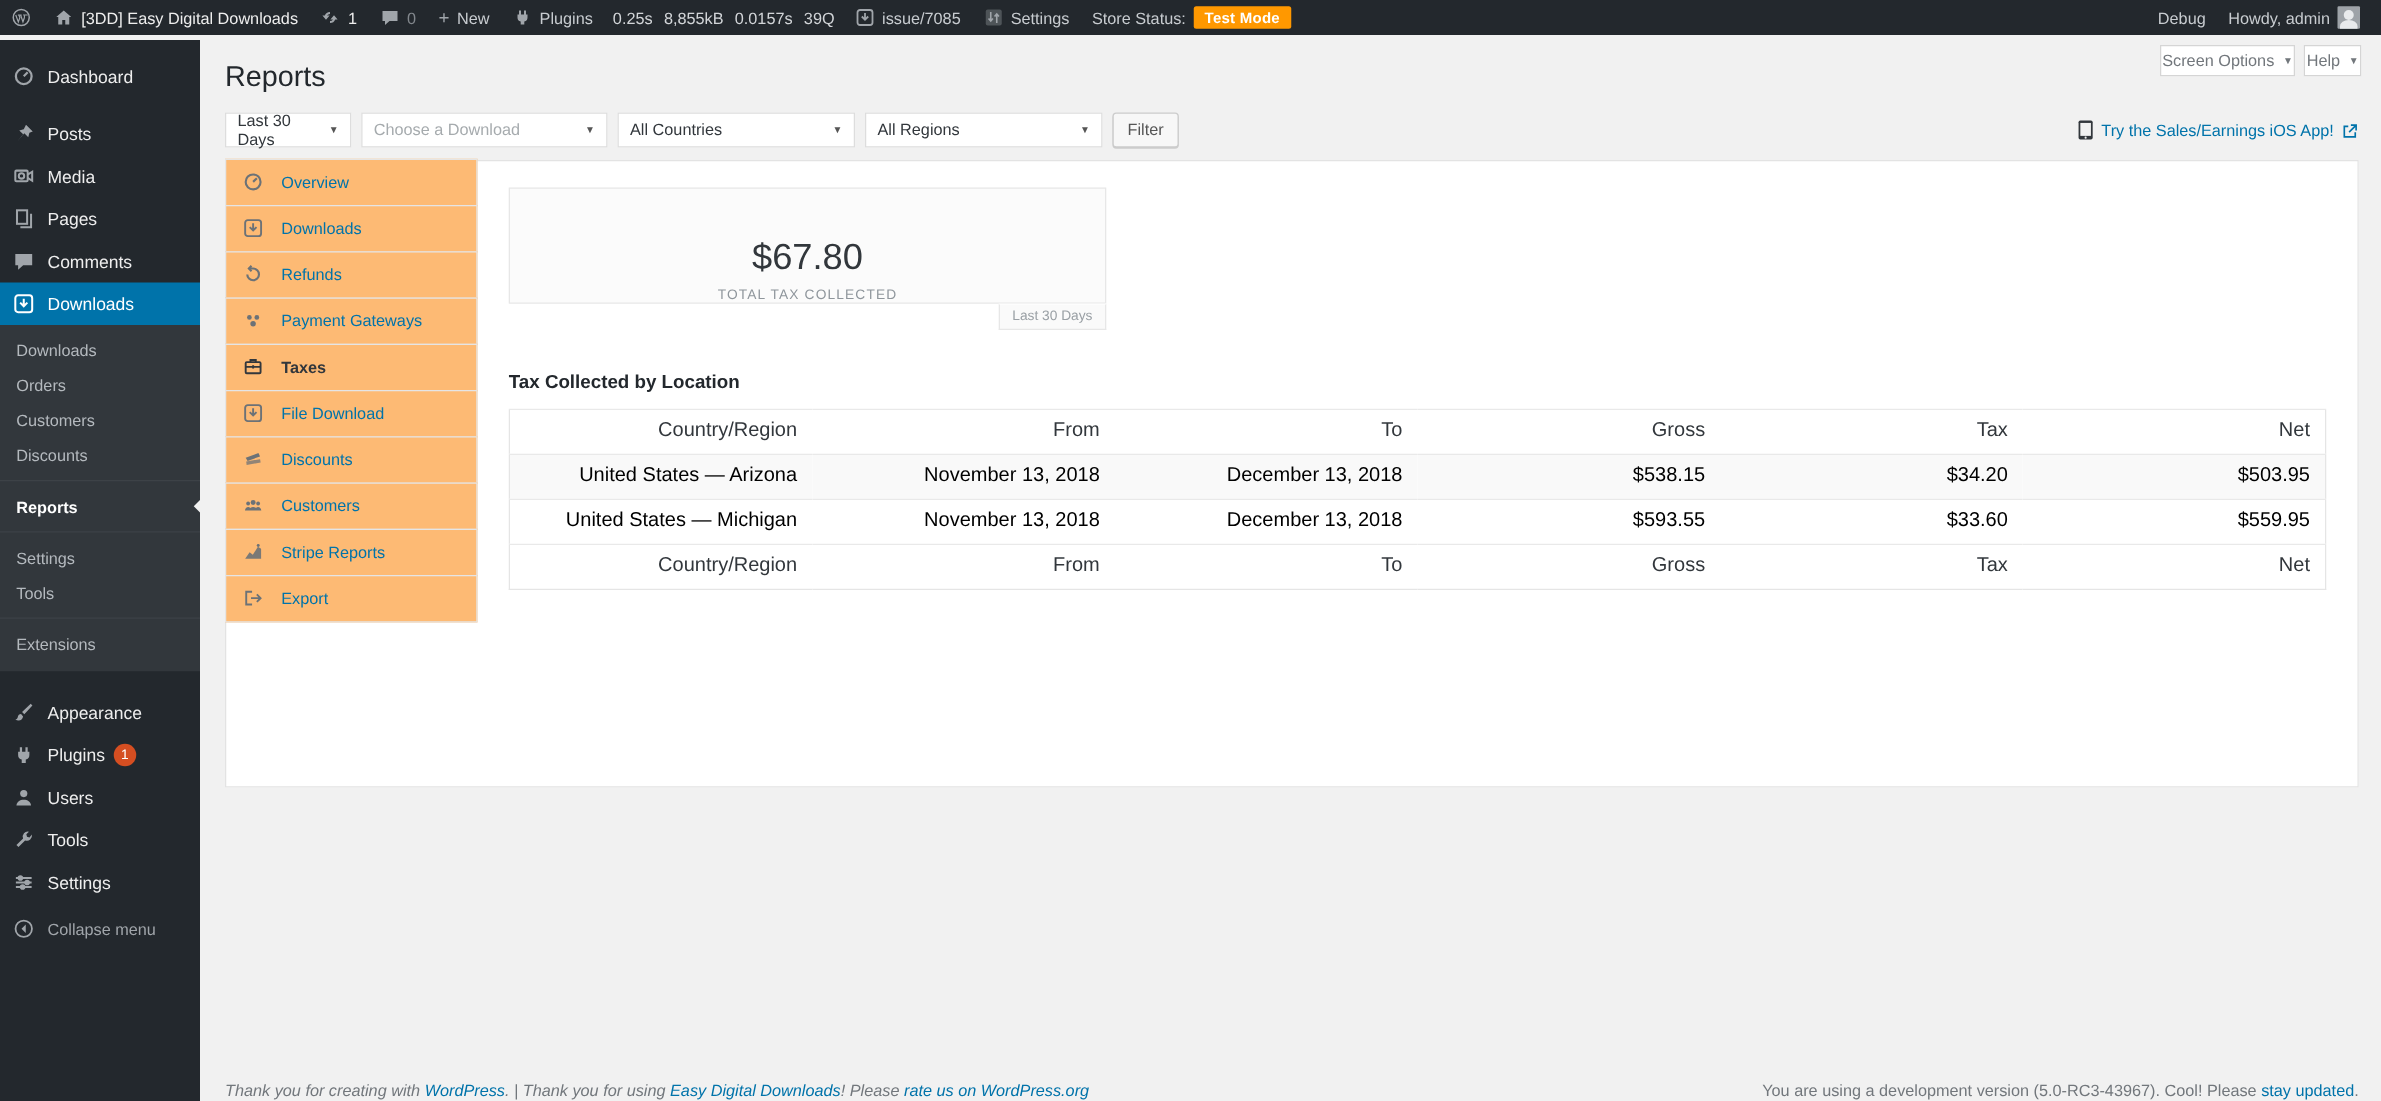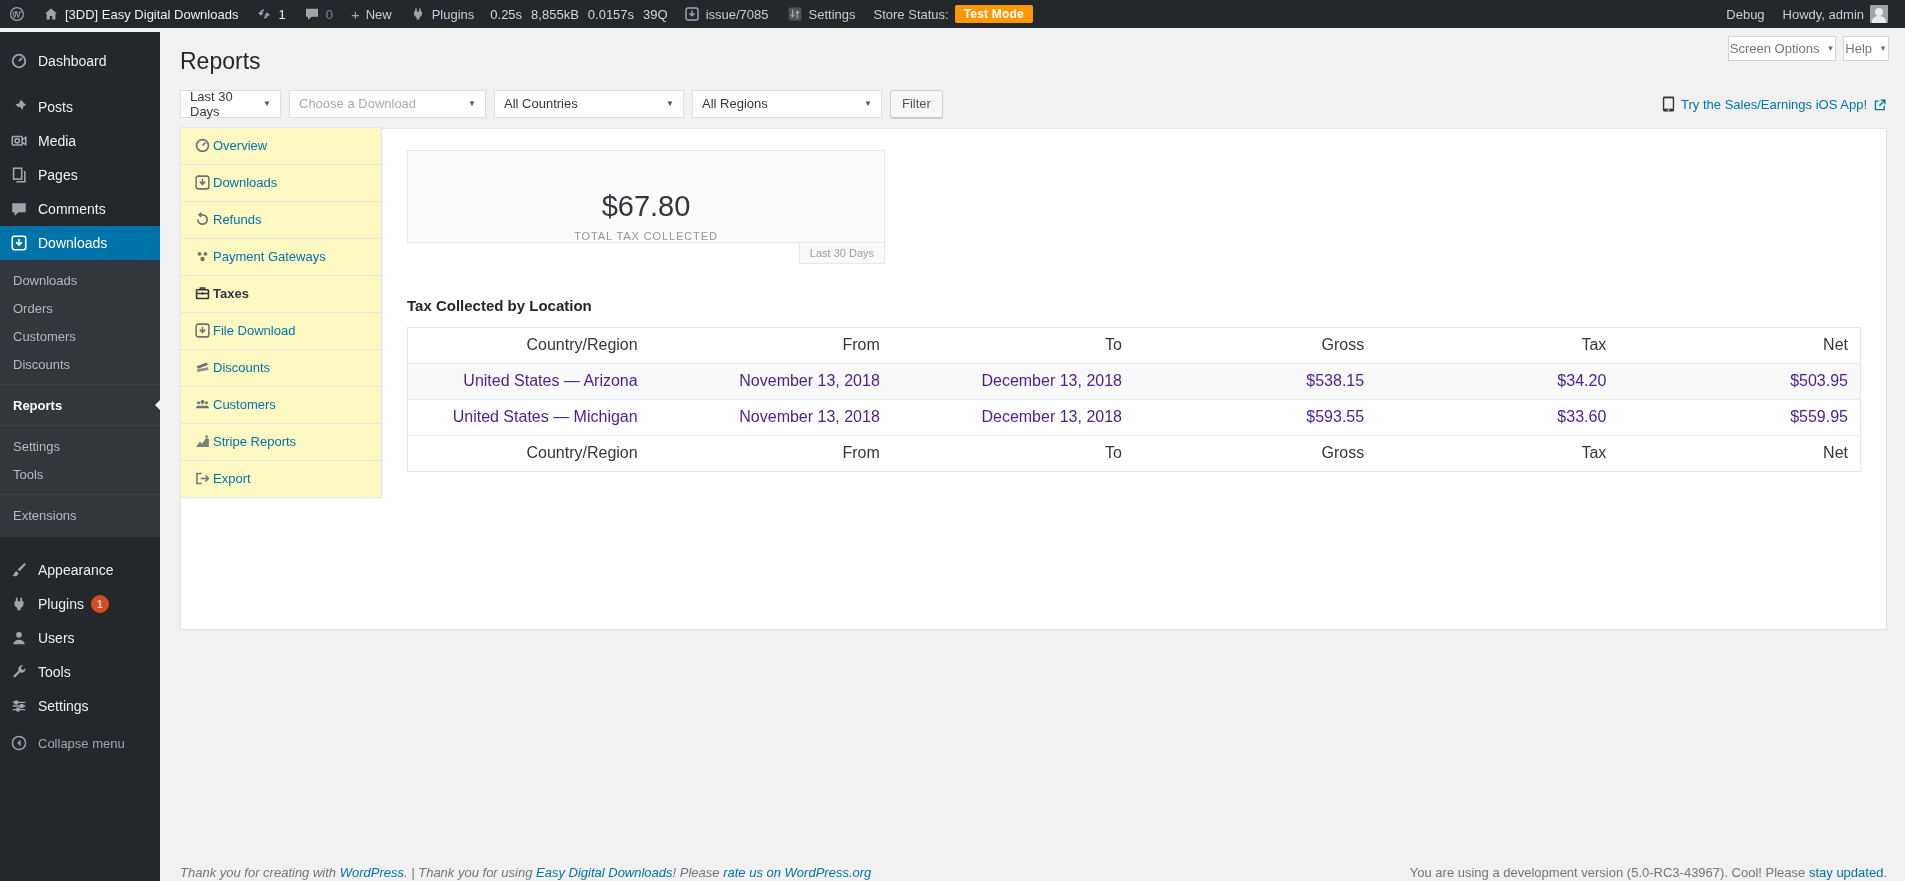--- a/index.html
+++ b/index.html
@@ -78,21 +78,21 @@
   .ios-link{margin-left:auto;display:flex;align-items:flex-end;gap:6px;color:#0073aa;font-size:13px;cursor:pointer;}
   .ios-link .phone{width:13px;height:16px;color:#32373c;}
   .ios-link .ext{width:14px;height:14px;color:#0073aa;}
   
   .panel{
     margin:10px 18px 0 20px;background:#fff;border:1px solid #e3e3e3;
     display:flex;align-items:flex-start;min-height:502px;box-sizing:border-box;position:relative;
   }
   .rnav{width:202px;flex:none;margin:-1px 0 0 -1px;}
   .rnav-item{
-    display:flex;align-items:center;gap:2px;border:1px solid #e5e5e5;background:#fef9c3;
+    display:flex;align-items:center;gap:14px;border:1px solid #e5e5e5;background:#fdba74;
     padding:0 13px;height:38px;margin-top:-1px;font-size:13px;color:#0073aa;cursor:pointer;box-sizing:border-box;
   }
   .rnav-item svg{width:17px;height:17px;color:#6c7277;flex:none;}
   .rnav-item.active{color:#32373c;font-weight:bold;}
   .rnav-item.active svg{color:#32373c;}
   .main{flex:1;padding:21px 25px 20px;min-width:0;}
   .tile-wrap{width:478px;}
   .tile{
     height:93px;background:#fbfbfb;border:1px solid #e7e7e7;box-sizing:border-box;
     display:flex;flex-direction:column;align-items:center;justify-content:flex-end;
@@ -104,21 +104,21 @@
     font-size:11px;color:#9aa0a5;padding:3px 10px 4px;
   }
   .clear{clear:both;}
   .section-h{font-size:15px;font-weight:bold;color:#23282d;margin:33px 0 0;}
   table.report{width:100%;border-collapse:collapse;margin-top:13px;border:1px solid #e5e5e5;}
   table.report th,table.report td{
     text-align:right;padding:0 12px;font-size:16px;height:35px;font-weight:400;
     width:16.6%;white-space:nowrap;
   }
   table.report thead th,table.report tfoot th{color:#32373c;}
-  table.report td{color:#4c1d95;margin-top:22px;}
+  table.report td{color:#000000;margin-top:22px;}
   table.report tr{border-top:1px solid #e9e9e9;}
   table.report tbody tr.alt{background:#f9f9f9;}
   
   .footer-left{position:absolute;left:20px;bottom:1px;font-size:13px;font-style:italic;color:#72777c;white-space:nowrap;}
   .footer-left a,.footer-right a{color:#0073aa;cursor:pointer;}
   .footer-right{position:absolute;right:18px;bottom:1px;font-size:13px;color:#72777c;white-space:nowrap;}
 </style>
 </head>
 <body>
 

